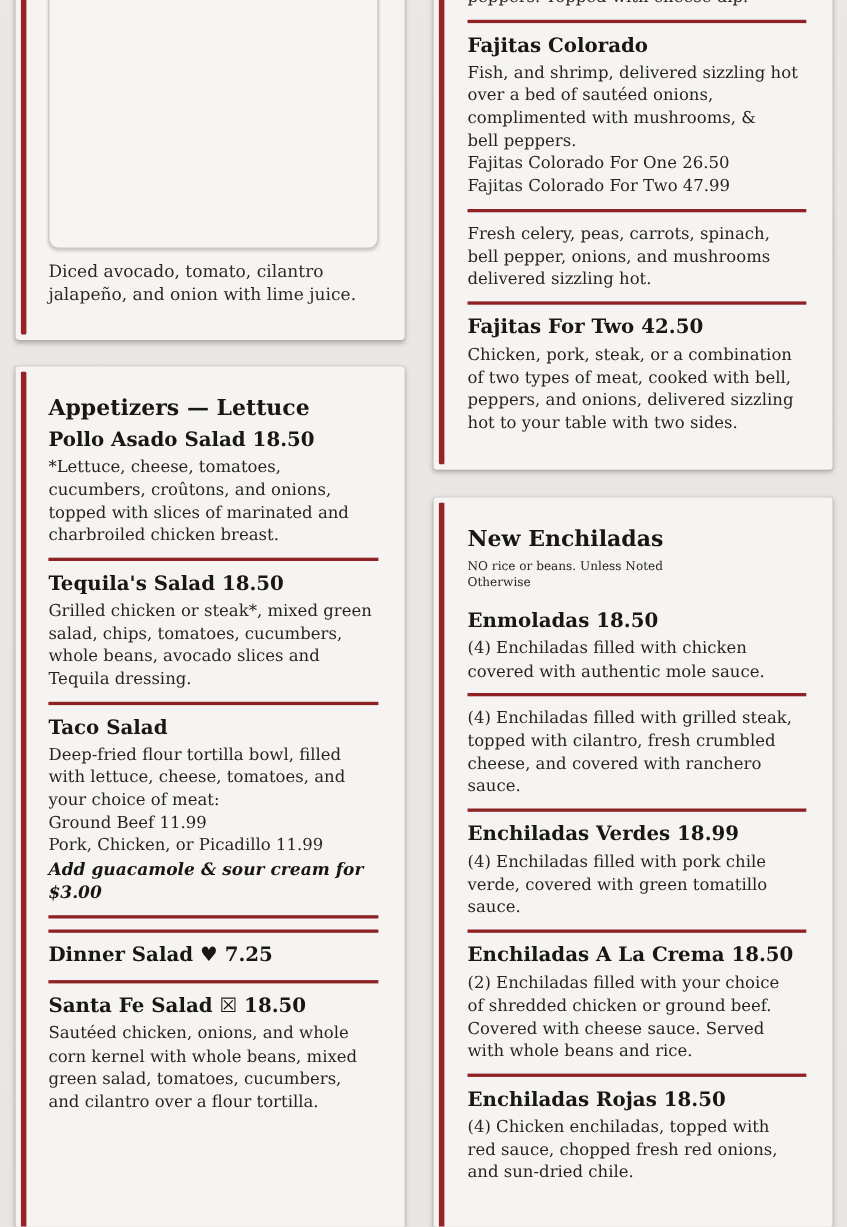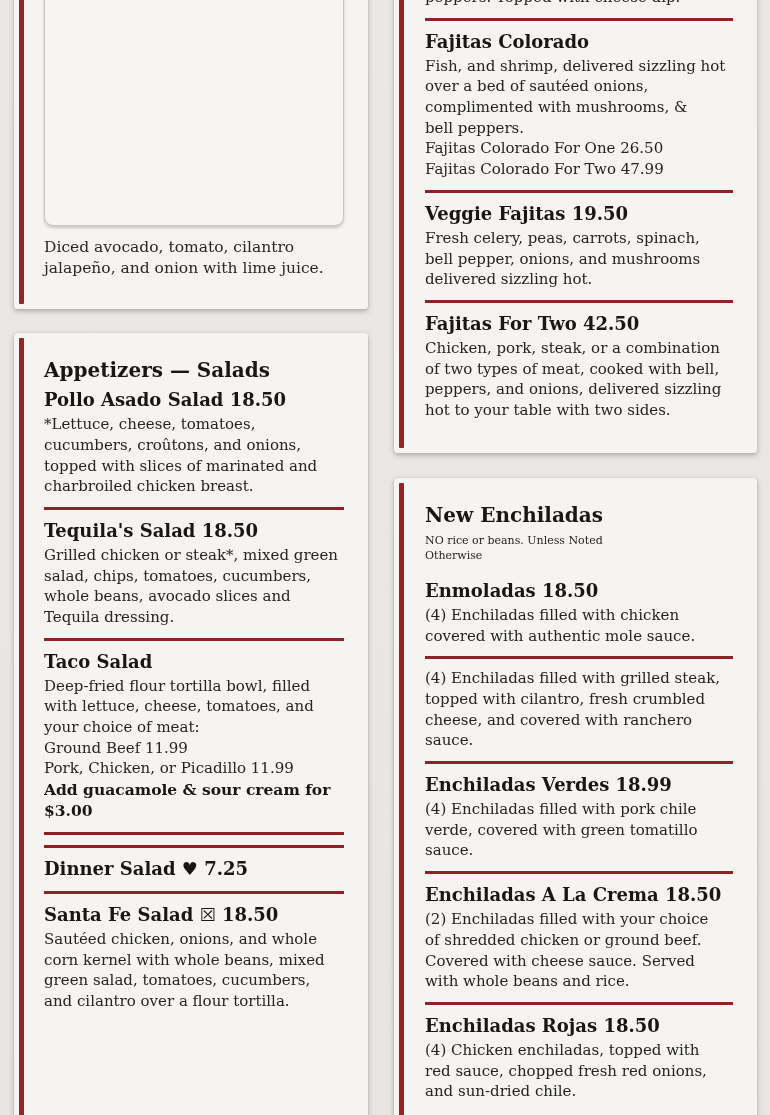--- a/index.html
+++ b/index.html
@@ -95,20 +95,21 @@
     white-space: pre-line;
     color: #26241f;
   }
   .addon {
     margin: 0;
     font-size: 15.5px;
     line-height: 1.38;
     font-weight: bold;
     white-space: pre-line;
     color: #181714;
+    font-style: italic;
   }
   .rule {
     height: 3px;
     background: #8e2224;
     margin: 10px 0 9px;
     border: none;
   }
 </style>
 </head>
 <body>
@@ -117,21 +118,21 @@
 
   <div class="col-left">
 
     <div class="card card-pad-left photo-card">
       <div class="photo-frame"></div>
       <p class="caption">Diced avocado, tomato, cilantro
 jalapeño, and onion with lime juice.</p>
     </div>
 
     <div class="card card-pad-left salads-card">
-      <h2 class="section-title">Appetizers — Salads</h2>
+      <h2 class="section-title">Appetizers — Lettuce</h2>
 
       <div>
         <h3 class="item-name">Pollo Asado Salad 18.50</h3>
         <p class="desc">*Lettuce, cheese, tomatoes,
 cucumbers, croûtons, and onions,
 topped with slices of marinated and
 charbroiled chicken breast.</p>
       </div>
       <div class="rule"></div>
 
@@ -186,21 +187,20 @@
         <p class="desc">Fish, and shrimp, delivered sizzling hot
 over a bed of sautéed onions,
 complimented with mushrooms, &amp;
 bell peppers.
 Fajitas Colorado For One 26.50
 Fajitas Colorado For Two 47.99</p>
       </div>
       <div class="rule"></div>
 
       <div>
-        <h3 class="item-name">Veggie Fajitas 19.50</h3>
         <p class="desc">Fresh celery, peas, carrots, spinach,
 bell pepper, onions, and mushrooms
 delivered sizzling hot.</p>
       </div>
       <div class="rule"></div>
 
       <div>
         <h3 class="item-name">Fajitas For Two 42.50</h3>
         <p class="desc">Chicken, pork, steak, or a combination
 of two types of meat, cooked with bell,

